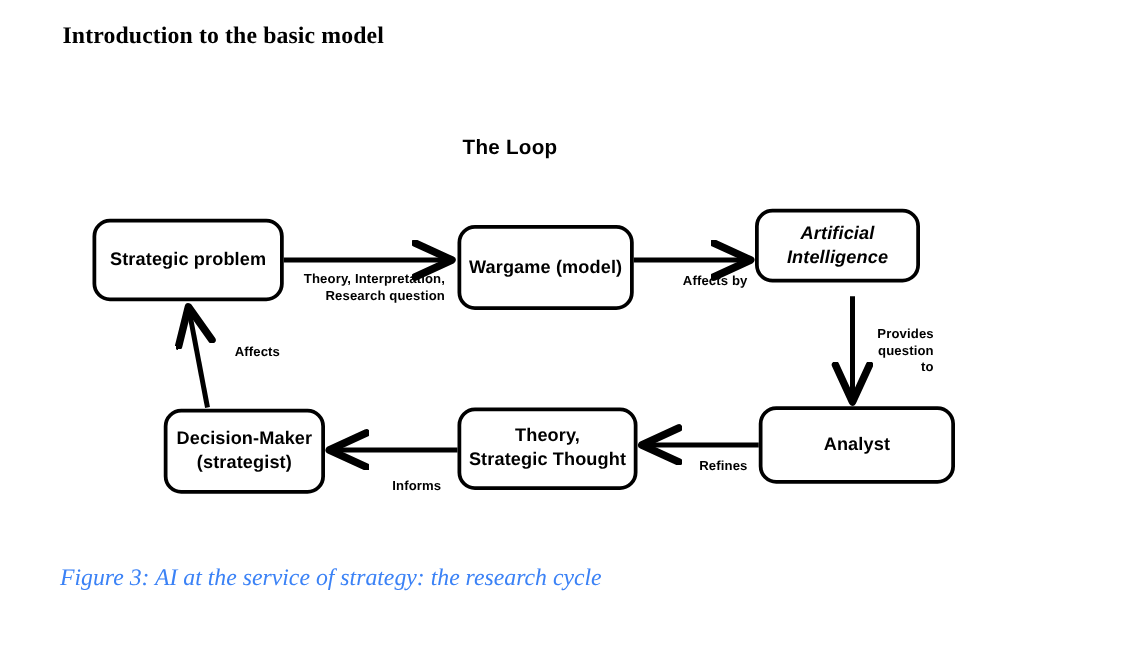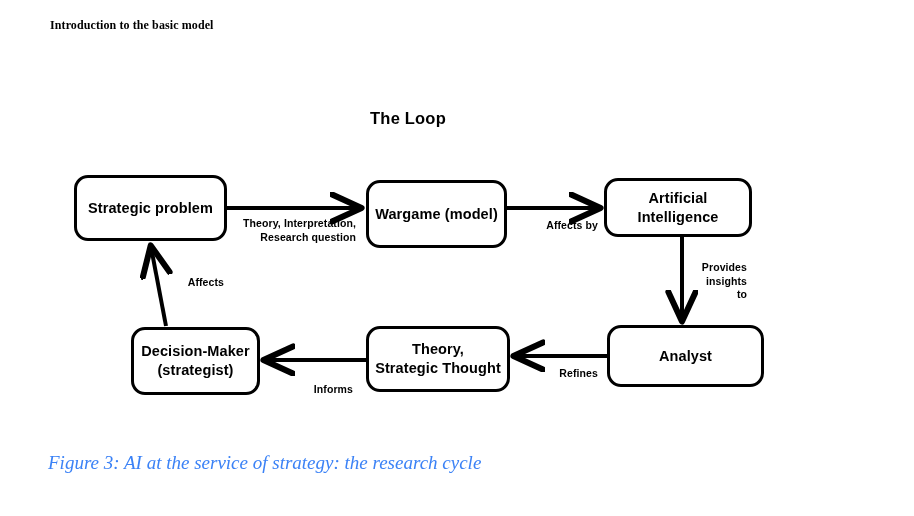--- a/index.html
+++ b/index.html
@@ -16,21 +16,21 @@
     color: #000000;
   }
 
   
   #doc-heading {
     position: absolute;
     left: 50px;
     top: 18px;
     font-family: "Liberation Serif", serif;
     font-weight: bold;
-    font-size: 12px;
+    font-size: 19px;
     letter-spacing: 0.1px;
     color: #000000;
     white-space: nowrap;
   }
 
   
   #figure-caption {
     position: absolute;
     left: 48px;
     top: 452px;
@@ -90,21 +90,21 @@
     font-weight: bold;
     line-height: 1.28;
     letter-spacing: 0.1px;
     color: #000000;
     z-index: 3;
   }
   .node .node-label { display: block; padding: 0 6px; }
 
   #node-strategic-problem { left: 74px;  top: 80px;  width: 153px; height: 66px; }
   #node-wargame           { left: 366px; top: 85px;  width: 141px; height: 68px; }
-  #node-ai                { left: 604px; top: 83px;  width: 148px; height: 59px; }
+  #node-ai                { left: 604px; top: 72px;  width: 132px; height: 59px; font-style: italic; }
   #node-decision-maker    { left: 131px; top: 232px; width: 129px; height: 68px; }
   #node-theory            { left: 366px; top: 231px; width: 144px; height: 66px; }
   #node-analyst           { left: 607px; top: 230px; width: 157px; height: 62px; }
 
   
   .edge-label {
     position: absolute;
     font-size: 10.5px;
     font-weight: bold;
     line-height: 1.3;
@@ -177,21 +177,21 @@
     <span class="node-label" style="white-space:pre-line">Theory,
 Strategic Thought</span>
   </div>
 
   <div class="edge-label" id="label-theory-interpretation">Theory, Interpretation,
 Research question</div>
 
   <div class="edge-label" id="label-played-by">Affects by</div>
 
   <div class="edge-label" id="label-provides-insights">Provides
-insights
+question
 to</div>
 
   <div class="edge-label" id="label-refines">Refines</div>
 
   <div class="edge-label" id="label-informs">Informs</div>
 
   <div class="edge-label" id="label-affects">Affects</div>
 
 </div>
 

